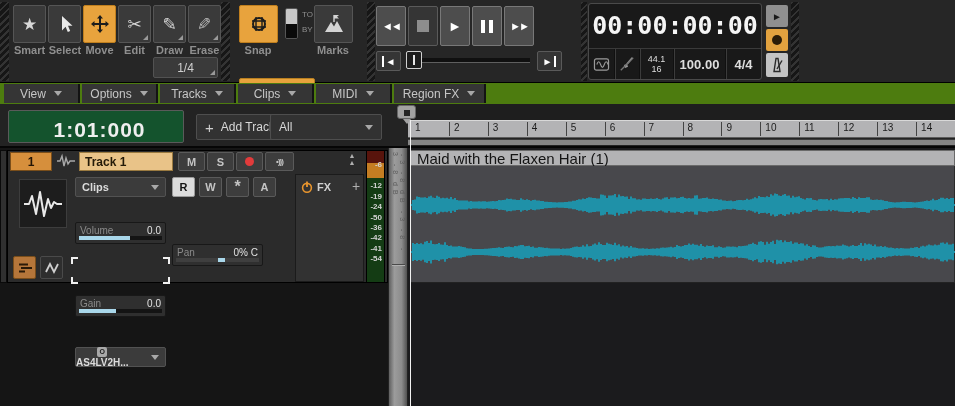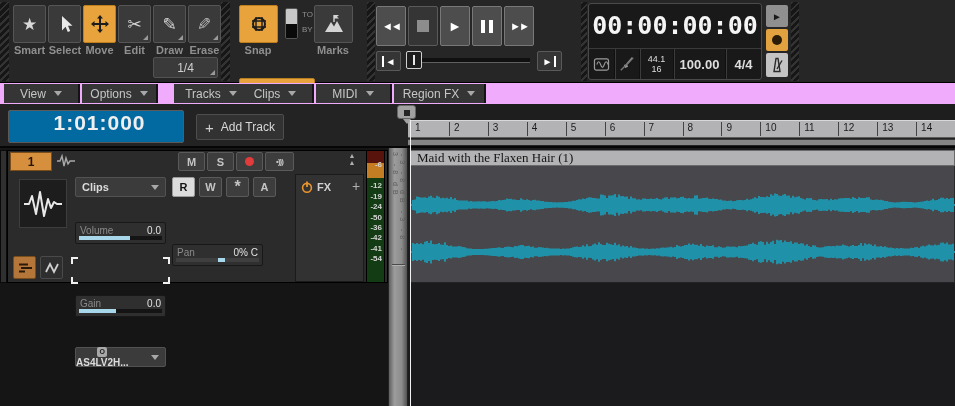--- a/index.html
+++ b/index.html
@@ -37,27 +37,27 @@
   .tm-cell { border-left:1px solid #101010; box-shadow:inset 1px 0 0 #3c3c3c; display:flex; align-items:center; justify-content:center; color:#dedede; height:100%; float:left; }
   .tm-cell:first-child { border-left:none; box-shadow:none; }
   .sideb { border-radius:2px; display:flex; align-items:center; justify-content:center; }
 
   
   .mixb { background:#3a3a3a; border:1px solid #565656; border-radius:2px; color:#c8c8c8; font-size:11px; font-weight:bold; display:flex; align-items:center; justify-content:center; position:relative; }
   .mixb.lit { background:#e6e6e6; color:#1a1a1a; border-color:#999; }
   .recdot { width:9px; height:9px; border-radius:50%; background:#e23b3b; }
 
   
-  .menubar { left:0; top:83px; width:955px; height:21px; background:#f0abfc; }
+  .menubar { left:0; top:83px; width:955px; height:21px; background:#4d7c0f; }
   .menu-item { position:absolute; top:1px; height:19px; background:#353535; border-right:2px solid #131313; color:#c6c6c6; font-size:12px; display:flex; align-items:center; justify-content:center; gap:8px; }
   .tri-dn { width:0; height:0; border:4px solid transparent; border-top:5px solid #a8a8a8; margin-top:4px; }
 
   
   .controlbar { left:0; top:104px; width:955px; height:44px; background:#232323; border-bottom:2px solid #060606; }
-  .nowtime { background:#0369a1; border:1px solid #5a5a5a; border-radius:2px; color:#efefef; font-size:21px; font-weight:bold; display:flex; align-items:flex-start; justify-content:center; letter-spacing:1px;padding-left:7px; }
+  .nowtime { background:#14532d; border:1px solid #5a5a5a; border-radius:2px; color:#efefef; font-size:21px; font-weight:bold; display:flex; align-items:flex-end; justify-content:center; letter-spacing:1px;padding-left:7px; }
   .cbtn { background:#323232; border:1px solid #4e4e4e; border-radius:2px; color:#d8d8d8; font-size:12px; display:flex; align-items:center; }
 
   
   .ruler-band { background:#b3b3b5; border-top:1px solid #d8d8d8; border-bottom:1px solid #5c5c5c; }
   .tick { position:absolute; top:1px; height:14px; color:#1c1c1c; font-size:10px; padding-left:4px; border-left:1px solid #444; }
   .marker { background:#a2a2a2; border:1px solid #666; border-radius:3px; }
   .marker .inner { position:absolute; left:6px; top:4px; width:6px; height:6px; background:#262626; }
   .marker .notch { position:absolute; left:5px; top:13px; border:4px solid transparent; border-top:5px solid #a2a2a2; }
 
   
@@ -77,21 +77,21 @@
   
   .meter { border:1px solid #000; }
   .mlab { position:absolute; right:2px; font-size:8px; color:#d4d4d4; font-weight:bold; }
 
   .splitter { background:linear-gradient(90deg,#5f5f5f,#9c9c9c 30%,#8c8c8c 70%,#515151); border-left:1px solid #222; border-right:1px solid #222; }
   .split-scale { position:absolute; left:3px; top:4px; writing-mode:vertical-rl; font-size:7px; color:#5c5c5c; letter-spacing:4px; height:110px; }
   .split-scale span { margin:2px 0; }
   .split-div { position:absolute; left:3px; top:116px; width:13px; border-top:1px solid #4a4a4a; border-bottom:1px solid #b0b0b0; }
 
   
-  .clip-title { background:#b3b3b5; border:1px solid #6a6a6a; color:#141414; font-size:13px; display:flex; align-items:center; padding-left:6px;font-family:Liberation Serif, serif; }
+  .clip-title { background:#b3b3b5; border:1px solid #6a6a6a; color:#141414; font-size:15px; display:flex; align-items:center; padding-left:6px; }
   .clip-body { background:#48484c; border-left:1px solid #2a2a2a; border-right:1px solid #2a2a2a; border-bottom:1px solid #222; }
   .playhead { background:#f2f2f2; z-index:40; }
   svg { display:block; }
 </style>
 </head>
 <body>
 
 <div class="app">
 
   <div class="abs toolbar">
@@ -276,21 +276,21 @@
 
   <div class="abs menubar">
     <div class="menu-item" style="left:4px;width:76px;">
       <span>View</span>
         <span class="tri-dn"></span>
       </div>
     <div class="menu-item" style="left:82px;width:76px;">
       <span>Options</span>
         <span class="tri-dn"></span>
       </div>
-    <div class="menu-item" style="left:160px;width:76px;margin-left:14px;">
+    <div class="menu-item" style="left:160px;width:76px;">
       <span>Tracks</span>
         <span class="tri-dn"></span>
       </div>
     <div class="menu-item" style="left:238px;width:76px;">
       <span>Clips</span>
         <span class="tri-dn"></span>
       </div>
     <div class="menu-item" style="left:316px;width:76px;">
       <span>MIDI</span>
         <span class="tri-dn"></span>
@@ -301,20 +301,24 @@
       </div>
   </div>
 
   <div class="abs controlbar">
     <div class="abs nowtime" style="left:8px;top:6px;width:176px;height:33px;">
       <span>1:01:000</span>
       </div>
     <div class="abs cbtn" style="left:196px;top:10px;width:88px;height:26px;justify-content:center;gap:7px;">
       <span style="font-size:15px;color:#cfcfcf;">+</span>
       <span>Add Track</span>
+      </div>
+    <div class="abs cbtn" style="left:270px;top:10px;width:112px;height:26px;padding:0 8px;justify-content:space-between;">
+      <span>All</span>
+      <span class="tri-dn"></span>
       </div>
 
     <div class="abs" style="left:408px;top:0;width:547px;height:16px;background:#1e1e1e;"></div>
     <div class="abs ruler-band" style="left:408px;top:16px;width:547px;height:18px;">
         <div class="tick" style="left: 2px;">1</div>
         <div class="tick" style="left: 40.93px;">2</div>
         <div class="tick" style="left: 79.86px;">3</div>
         <div class="tick" style="left: 118.79px;">4</div>
         <div class="tick" style="left: 157.72px;">5</div>
         <div class="tick" style="left: 196.65px;">6</div>
@@ -338,20 +342,23 @@
   <div class="abs" style="left:0;top:150px;width:7px;height:133px;background:#303030;border:1px solid #0a0a0a;"></div>
 
   <div class="abs trackhdr" style="left:7px;top:150px;width:381px;height:133px;"></div>
 
   <div class="abs" style="left:10px;top:152px;width:42px;height:19px;background:#d68f3c;border:1px solid #7a4e1a;color:#241505;font-size:12px;font-weight:bold;display:flex;align-items:center;justify-content:center;">
     <span>1</span>
     </div>
   <svg class="abs" style="left:56px;top:153px;" width="20" height="16" viewBox="0 0 20 16">
     <path d="M1 8 H4 L6 3 L8 13 L10 5 L12 11 L14 8 H19" stroke="#a8a8a8" stroke-width="1.4" fill="none"></path>
     </svg>
+  <div class="abs" style="left:79px;top:152px;width:94px;height:19px;background:#e9c388;border:1px solid #9a7a40;color:#241a08;font-size:12px;font-weight:bold;display:flex;align-items:center;padding-left:5px;">
+    <span>Track 1</span>
+    </div>
   <div class="abs sbtn" style="left:178px;top:152px;width:27px;height:19px;">
       <span>M</span>
     </div>
   <div class="abs sbtn" style="left:207px;top:152px;width:27px;height:19px;">
       <span>S</span>
     </div>
   <div class="abs sbtn" style="left:236px;top:152px;width:27px;height:19px;">
       <span class="recdot"></span>
     </div>
   <div class="abs sbtn" style="left:265px;top:152px;width:29px;height:19px;font-size:8px;letter-spacing:-1px;">

